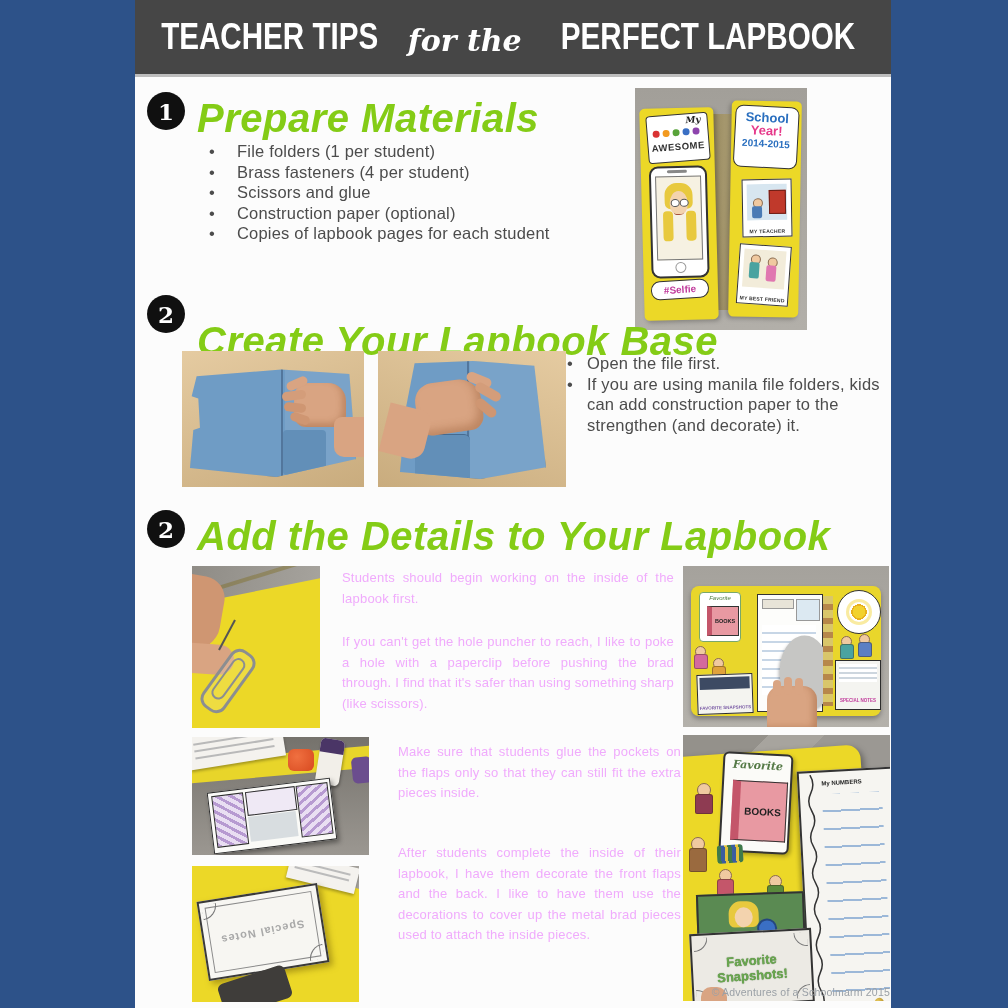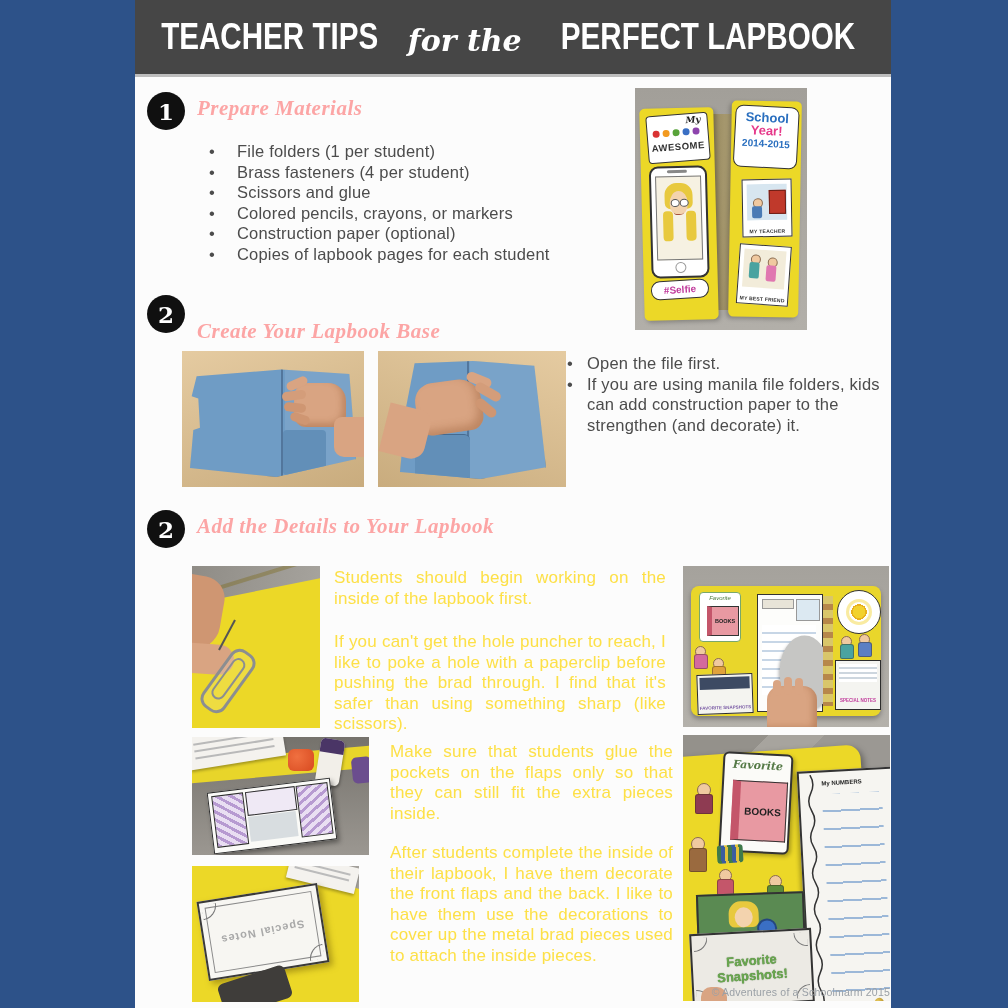--- a/index.html
+++ b/index.html
@@ -9,28 +9,28 @@
   .page{left:135px;top:0;width:756px;height:1008px;background:#fcfcfc;}
   .banner{left:135px;top:0;width:756px;height:74px;background:#464646;
           display:flex;align-items:center;justify-content:center;box-shadow:0 3px 0 rgba(0,0,0,.25);}
   .banner .blocky{color:#fff;font-weight:700;font-size:37px;letter-spacing:0px;
           display:inline-block;transform:scaleX(.8);white-space:nowrap;}
   .banner .scripty{color:#fff;font-family:"DejaVu Serif",serif;font-style:italic;font-weight:700;
           font-size:30px;margin:6px 2px 0 2px;white-space:nowrap;}
   .numcircle{width:38px;height:38px;border-radius:50%;background:#101010;color:#fff;
           display:flex;align-items:center;justify-content:center;font-weight:700;font-size:23px;
           font-family:"DejaVu Serif",serif;}
-  .script-head{font-family:Liberation Serif, serif;font-style:italic;font-weight:700;
-          color:#fca5a5;font-size:21px;white-space:nowrap;letter-spacing:.5px;}
+  .script-head{font-family:Liberation Sans, sans-serif;font-style:italic;font-weight:700;
+          color:#84cc16;font-size:40px;white-space:nowrap;letter-spacing:.5px;}
   .bullets{color:#4c4c4c;font-size:16.5px;line-height:20.5px;letter-spacing:.2px;}
   .bullets div{position:relative;padding-left:34px;}
   .bullets div:before{content:"•";position:absolute;left:6px;color:#4c4c4c;}
   .bullets2 div{padding-left:22px;}
   .bullets2 div:before{left:2px;}
-  .para{color:#fde047;font-size:17px;line-height:20.5px;letter-spacing:.2px;text-align:justify;}
+  .para{color:#f0abfc;font-size:13px;line-height:20.5px;letter-spacing:.2px;text-align:justify;margin-left:8px;}
   .photo{overflow:hidden;}
   .tinytext{font-weight:700;color:#333;}
   .kid-head{position:absolute;width:9px;height:9px;border-radius:50%;background:#f0c9a0;border:1px solid #8a6b4f;}
   .kid-body{position:absolute;width:12px;height:13px;border-radius:3px 3px 2px 2px;border:1px solid rgba(60,40,20,.4);}
 </style>
 </head>
 <body>
 
 <div id="canvas">
 
@@ -44,21 +44,20 @@
 
   <div class="abs numcircle" style="left:147px;top:92px;">
     <span>1</span>
   </div>
   <div class="abs script-head" style="left:197px;top:96px;">Prepare Materials</div>
 
   <div class="abs bullets" style="left:203px;top:141px;width:420px;">
     <div>File folders (1 per student)</div>
     <div>Brass fasteners (4 per student)</div>
     <div>Scissors and glue</div>
-    <div>Colored pencils, crayons, or markers</div>
     <div>Construction paper (optional)</div>
     <div>Copies of lapbook pages for each student</div>
   </div>
 
   <div class="abs photo" style="left:635px;top:88px;width:172px;height:242px;background:linear-gradient(180deg,#a29f99,#b2afa9);">
 
     <div class="abs" style="left:70px;top:26px;width:32px;height:196px;background:linear-gradient(90deg,#8f8157,#b3a57b);"></div>
 
     <div class="abs" style="left:7px;top:20px;width:74px;height:212px;background:#ecd827;border-radius:5px;transform:rotate(-1.5deg);box-shadow:2px 2px 4px rgba(0,0,0,.25);">
       <div class="abs" style="left:7px;top:6px;width:60px;height:46px;background:#fff;border:1px solid #333;border-radius:4px;transform:rotate(-3deg);">

